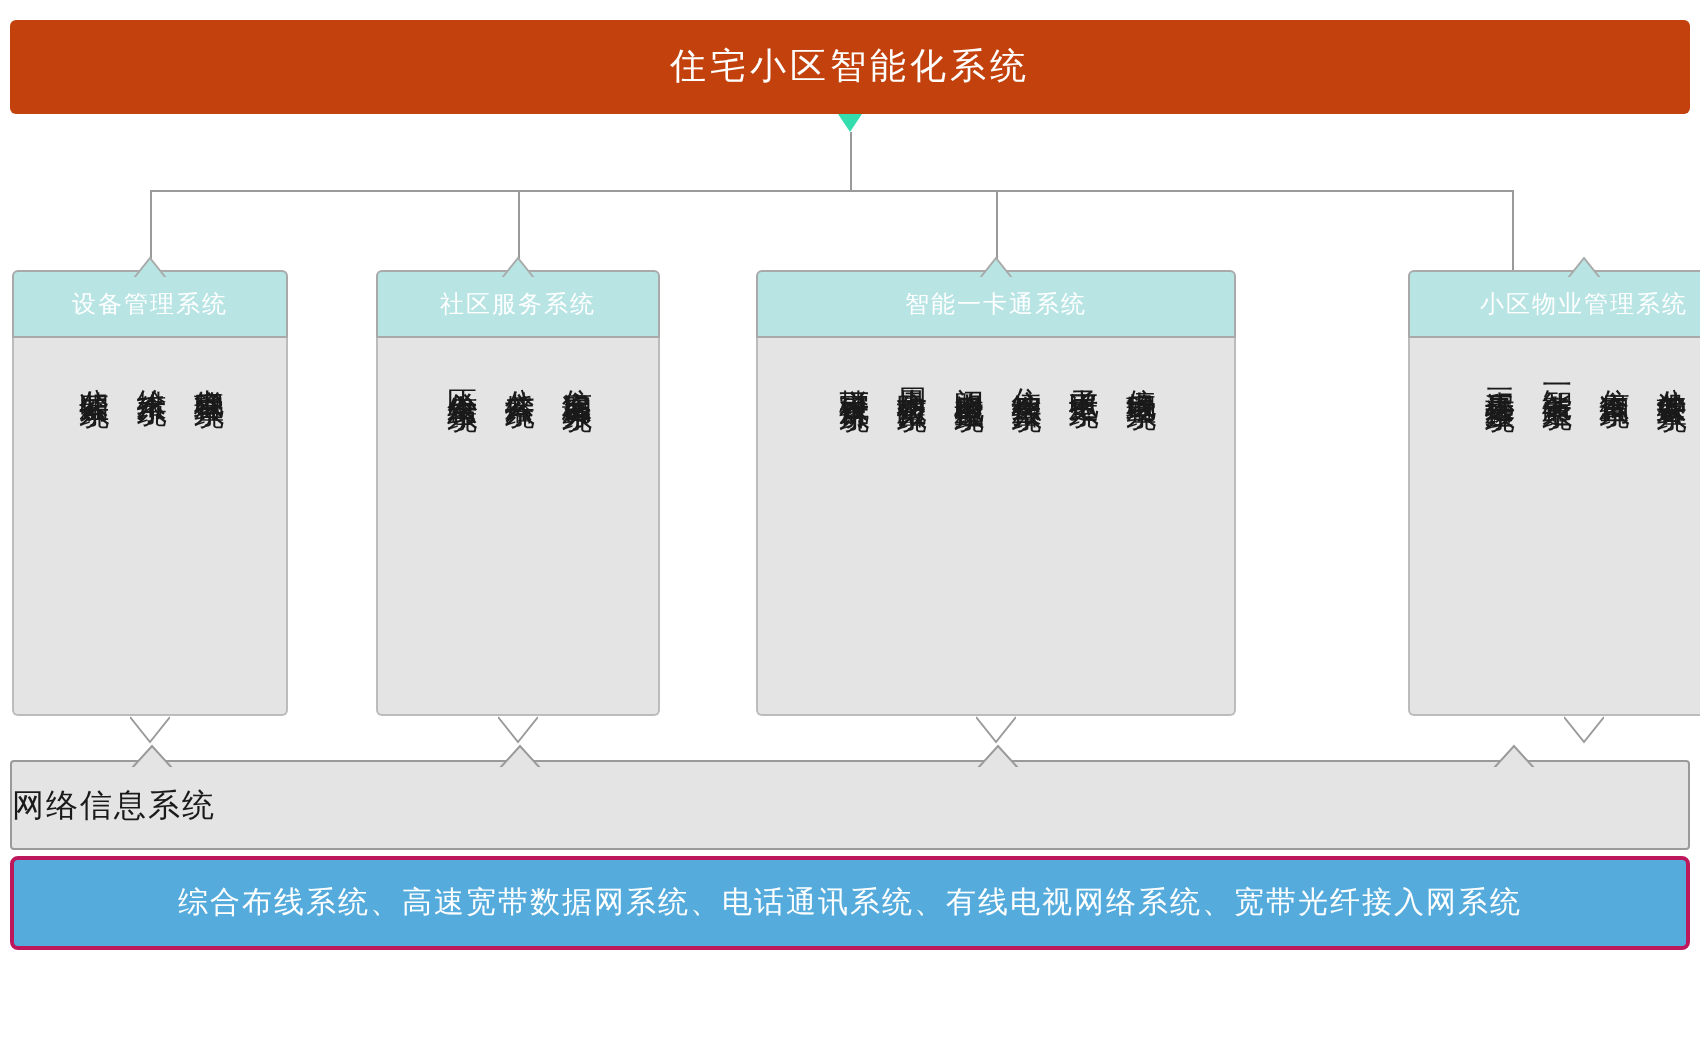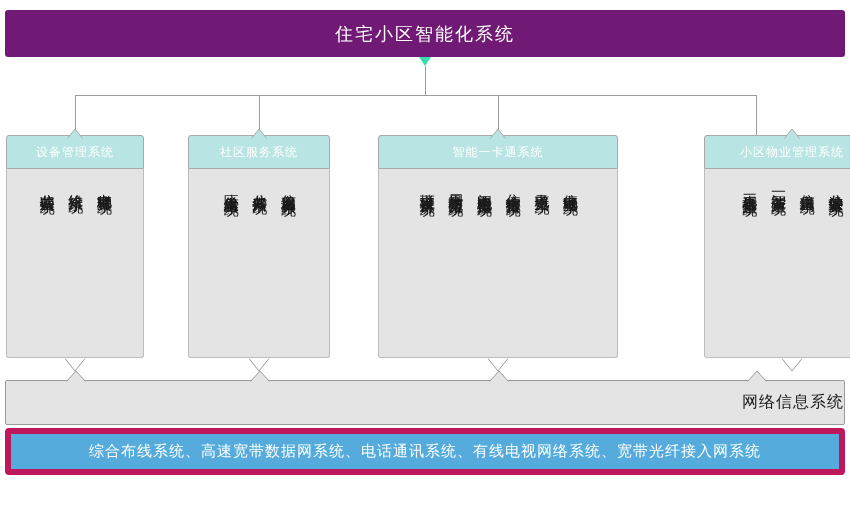--- a/index.html
+++ b/index.html
@@ -14,21 +14,21 @@
     height: 523px;
     overflow: hidden;
     background: #ffffff;
   }
 
   
   .title-bar {
     position: absolute;
     left: 5px; top: 10px;
     width: 840px; height: 47px;
-    background: #701a75;
+    background: #c2410c;
     border-radius: 3px;
     display: flex;
     align-items: center;
     justify-content: center;
   }
   .title-bar .title-text {
     color: #ffffff;
     font-size: 18px;
     letter-spacing: 2px;
     line-height: 1;
@@ -121,43 +121,42 @@
   
   .net-bar {
     position: absolute;
     left: 5px; top: 380px;
     width: 840px; height: 45px;
     background: #E4E4E4;
     border: 1px solid #9a9a9a;
     border-radius: 2px;
     display: flex;
     align-items: center;
-    justify-content: flex-end;
-    font-family: Liberation Mono, monospace;
+    justify-content: flex-start;
   }
   .net-bar .net-text {
     color: #1a1a1a;
     font-size: 16px;
     letter-spacing: 1px;
     line-height: 1;
   }
   .net-notch {
     position: absolute;
     top: -11px;
     width: 22px; height: 12px;
     margin-left: -11px;
   }
 
   
   .base-bar {
     position: absolute;
     left: 5px; top: 428px;
     width: 840px; height: 47px;
     background: #55ACDC;
-    border: 6px solid #be185d;
+    border: 2px solid #be185d;
     border-radius: 4px;
     display: flex;
     align-items: center;
     justify-content: center;
   }
   .base-bar .base-text {
     color: #ffffff;
     font-size: 15px;
     letter-spacing: 1px;
     line-height: 1;

